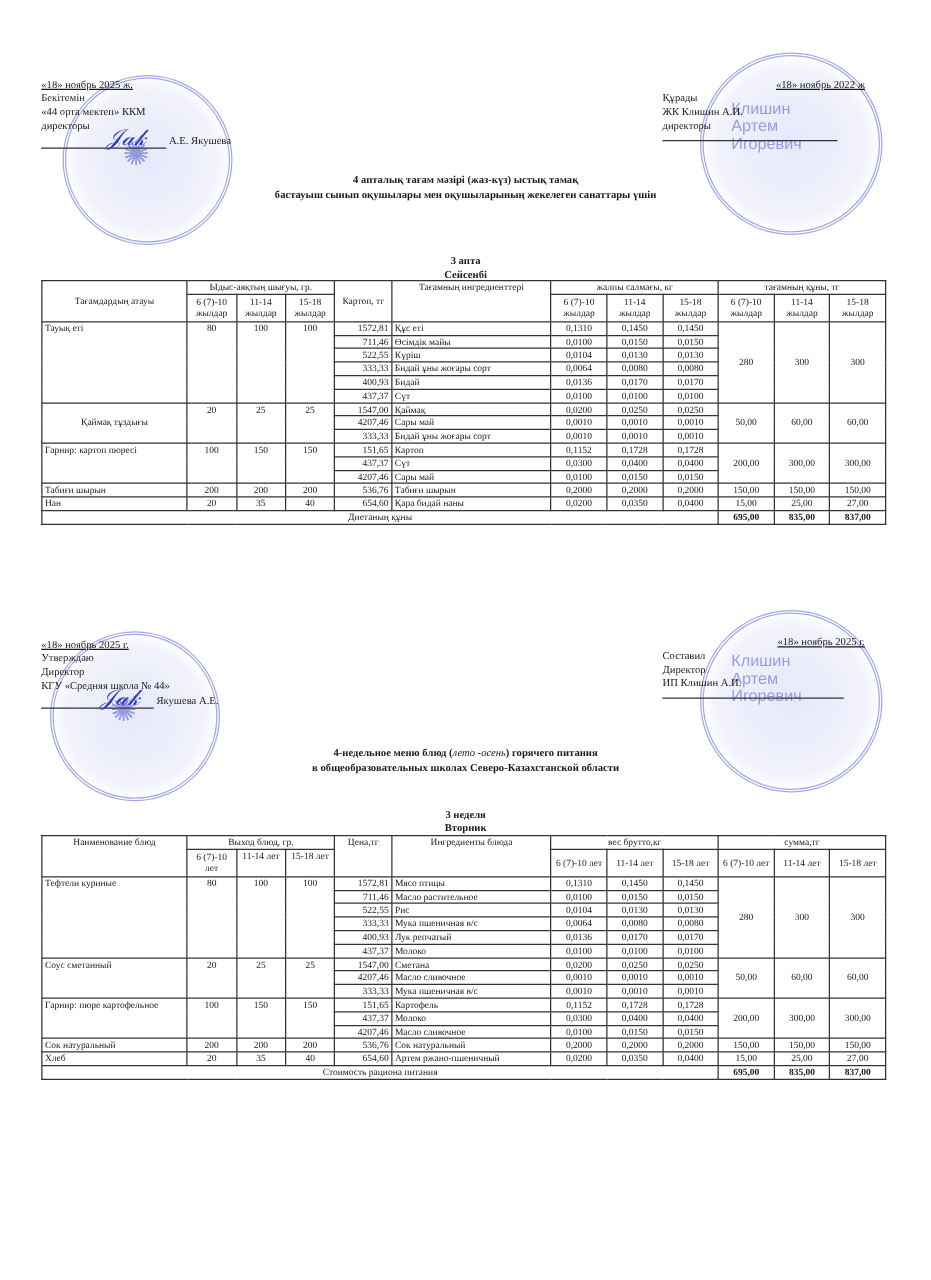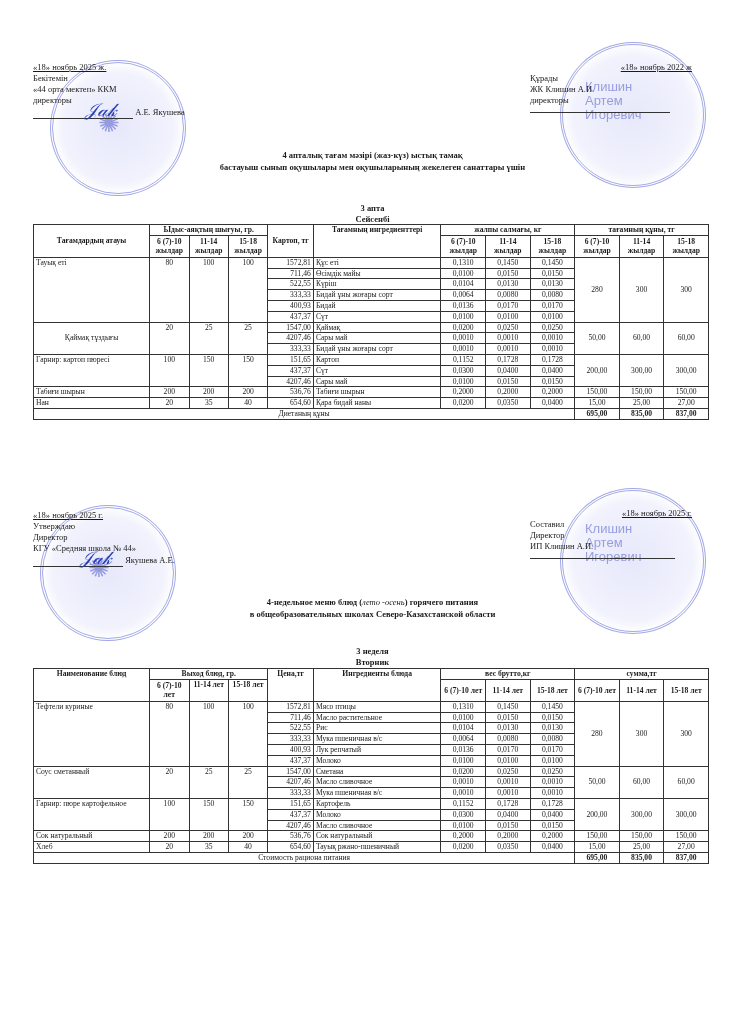--- a/index.html
+++ b/index.html
@@ -6,21 +6,21 @@
   body { width:745px; height:1024px; position:relative; overflow:hidden; font-family:"Liberation Serif", serif; color:#1a1a1a; }
   .abs { position:absolute; }
   .sig { font-size:8.5px; line-height:11px;font-family:Liberation Serif, serif; }
   .sig .date { text-decoration:underline; white-space:nowrap; }
   .stamp { position:absolute; border-radius:50%; border:3px double rgba(90,100,210,0.55); background:radial-gradient(circle, rgba(120,130,230,0.18) 0%, rgba(120,130,230,0.10) 60%, rgba(255,255,255,0) 72%); }
   .stamp-txt { position:absolute; color:rgba(80,90,200,0.55); font-family:"Liberation Sans", sans-serif; text-align:left; }
   .title { text-align:center; font-weight:bold; font-size:8.5px; line-height:12px; width:745px; left:0; }
   .week { text-align:center; font-weight:bold; font-size:8.5px; line-height:11px; width:745px; left:0; }
   table.menu { position:absolute; border-collapse:collapse; font-size:7.6px; table-layout:fixed; }
   table.menu td, table.menu th { border:0.8px solid #333; padding:0 2px; height:9.8px; line-height:9.6px; overflow:hidden; white-space:nowrap; }
-  table.menu th { font-weight:bold; text-align:center; font-size:7.6px; }
+  table.menu th { font-weight:normal; text-align:center; font-size:7.6px; }
   table.menu td.c { text-align:center; }
   table.menu td.r { text-align:right; }
   table.menu td.l { text-align:left; }
   table.menu td.top { vertical-align:top; }
   table.menu td.mid { vertical-align:middle; }
   table.menu td.b { font-weight:bold; }
   .uline { border-bottom:0.8px solid #333; display:inline-block; }
 </style>
 </head>
 <body>
@@ -44,21 +44,21 @@
   <div>Игоревич</div>
 </div>
 <div class="abs sig" style="left:530px;top:62px;width:180px;">
   <div style="text-align:right;padding-right:18px;"><span class="date">«18» ноябрь 2022 ж</span></div>
   <div>Құрады</div>
   <div>ЖК Клишин А.И.</div>
   <div>директоры</div>
   <div style="border-bottom:0.8px solid #333;width:140px;height:6px;"></div>
 </div>
 
-<div class="abs title" style="top:149px;">
+<div class="abs title" style="top:137px;">
   <div>4 апталық тағам мәзірі (жаз-күз) ыстық тамақ</div>
   <div>бастауыш сынып оқушылары мен оқушыларының жекелеген санаттары үшін</div>
 </div>
 <div class="abs week" style="top:203px;">
   <div>3 апта</div>
   <div>Сейсенбі</div>
 </div>
 
 <table class="menu" style="left:33px;top:224px;width:676px;">
   <colgroup>
@@ -431,21 +431,21 @@
         <td rowspan="1" class="c mid">150,00</td>
         <td rowspan="1" class="c mid">150,00</td>
         <td rowspan="1" class="c mid">150,00</td>
       </tr>
       <tr>
         <td rowspan="1" class="l top" style="white-space:normal;">Хлеб</td>
         <td rowspan="1" class="c top">20</td>
         <td rowspan="1" class="c top">35</td>
         <td rowspan="1" class="c top">40</td>
         <td class="r">654,60</td>
-        <td class="l">Тауық ржано-пшеничный</td>
+        <td class="l">Артем ржано-пшеничный</td>
         <td class="c">0,0200</td>
         <td class="c">0,0350</td>
         <td class="c">0,0400</td>
         <td rowspan="1" class="c mid">15,00</td>
         <td rowspan="1" class="c mid">25,00</td>
         <td rowspan="1" class="c mid">27,00</td>
       </tr>
     </tbody>
   <tbody>
       <tr>

